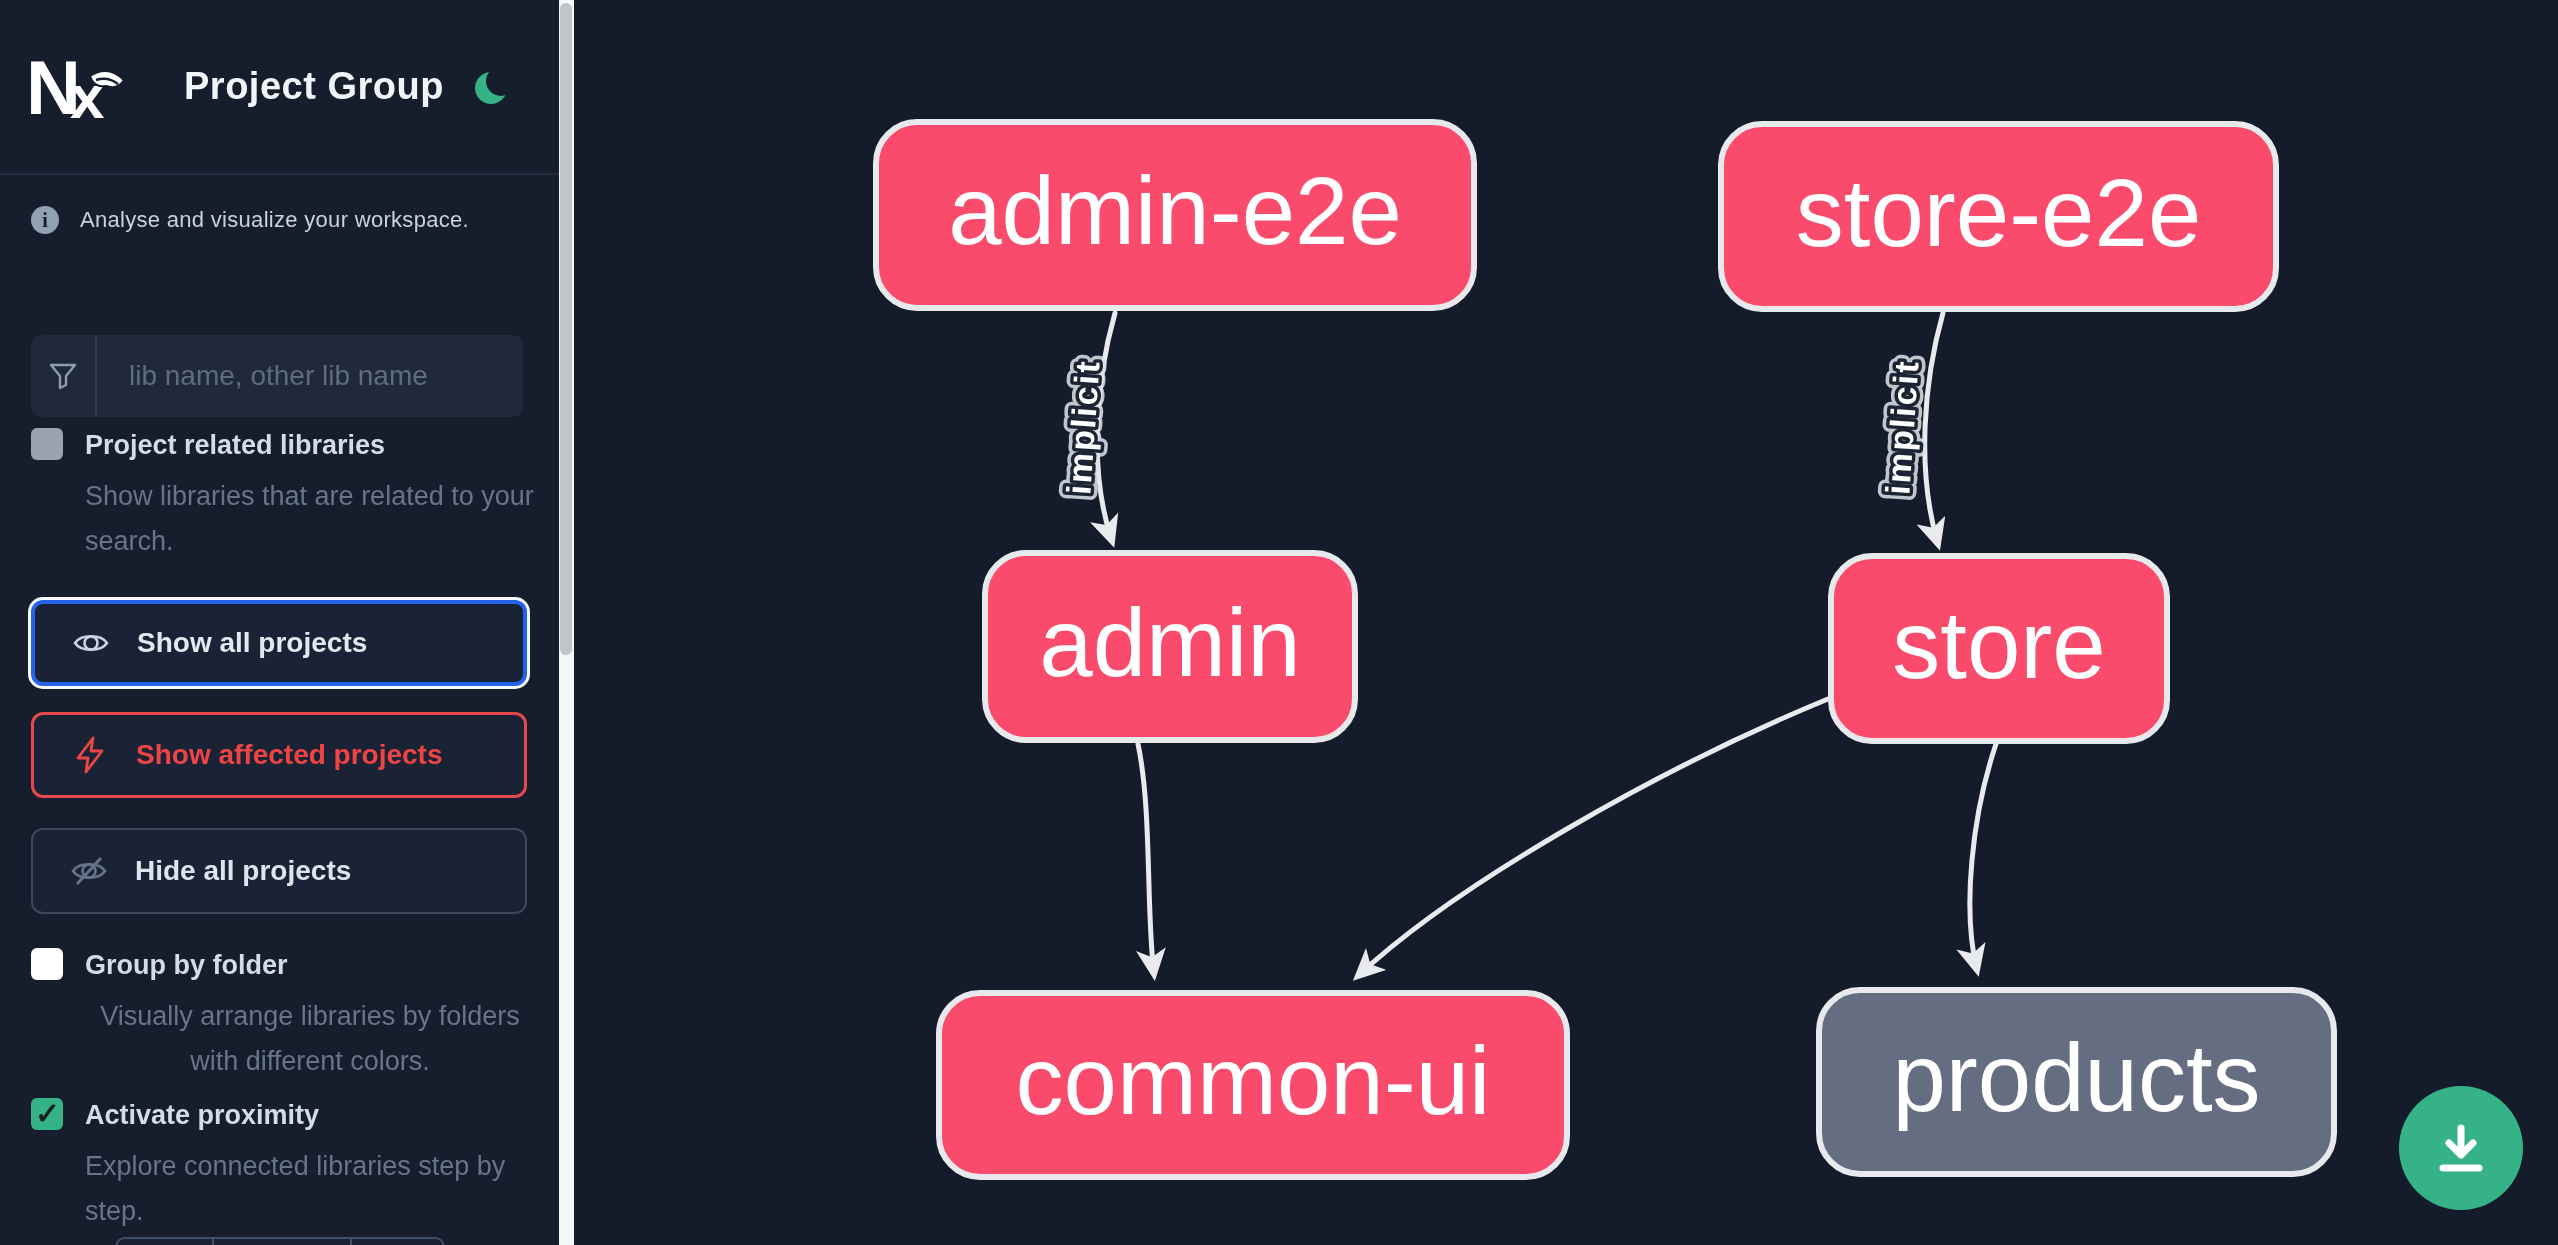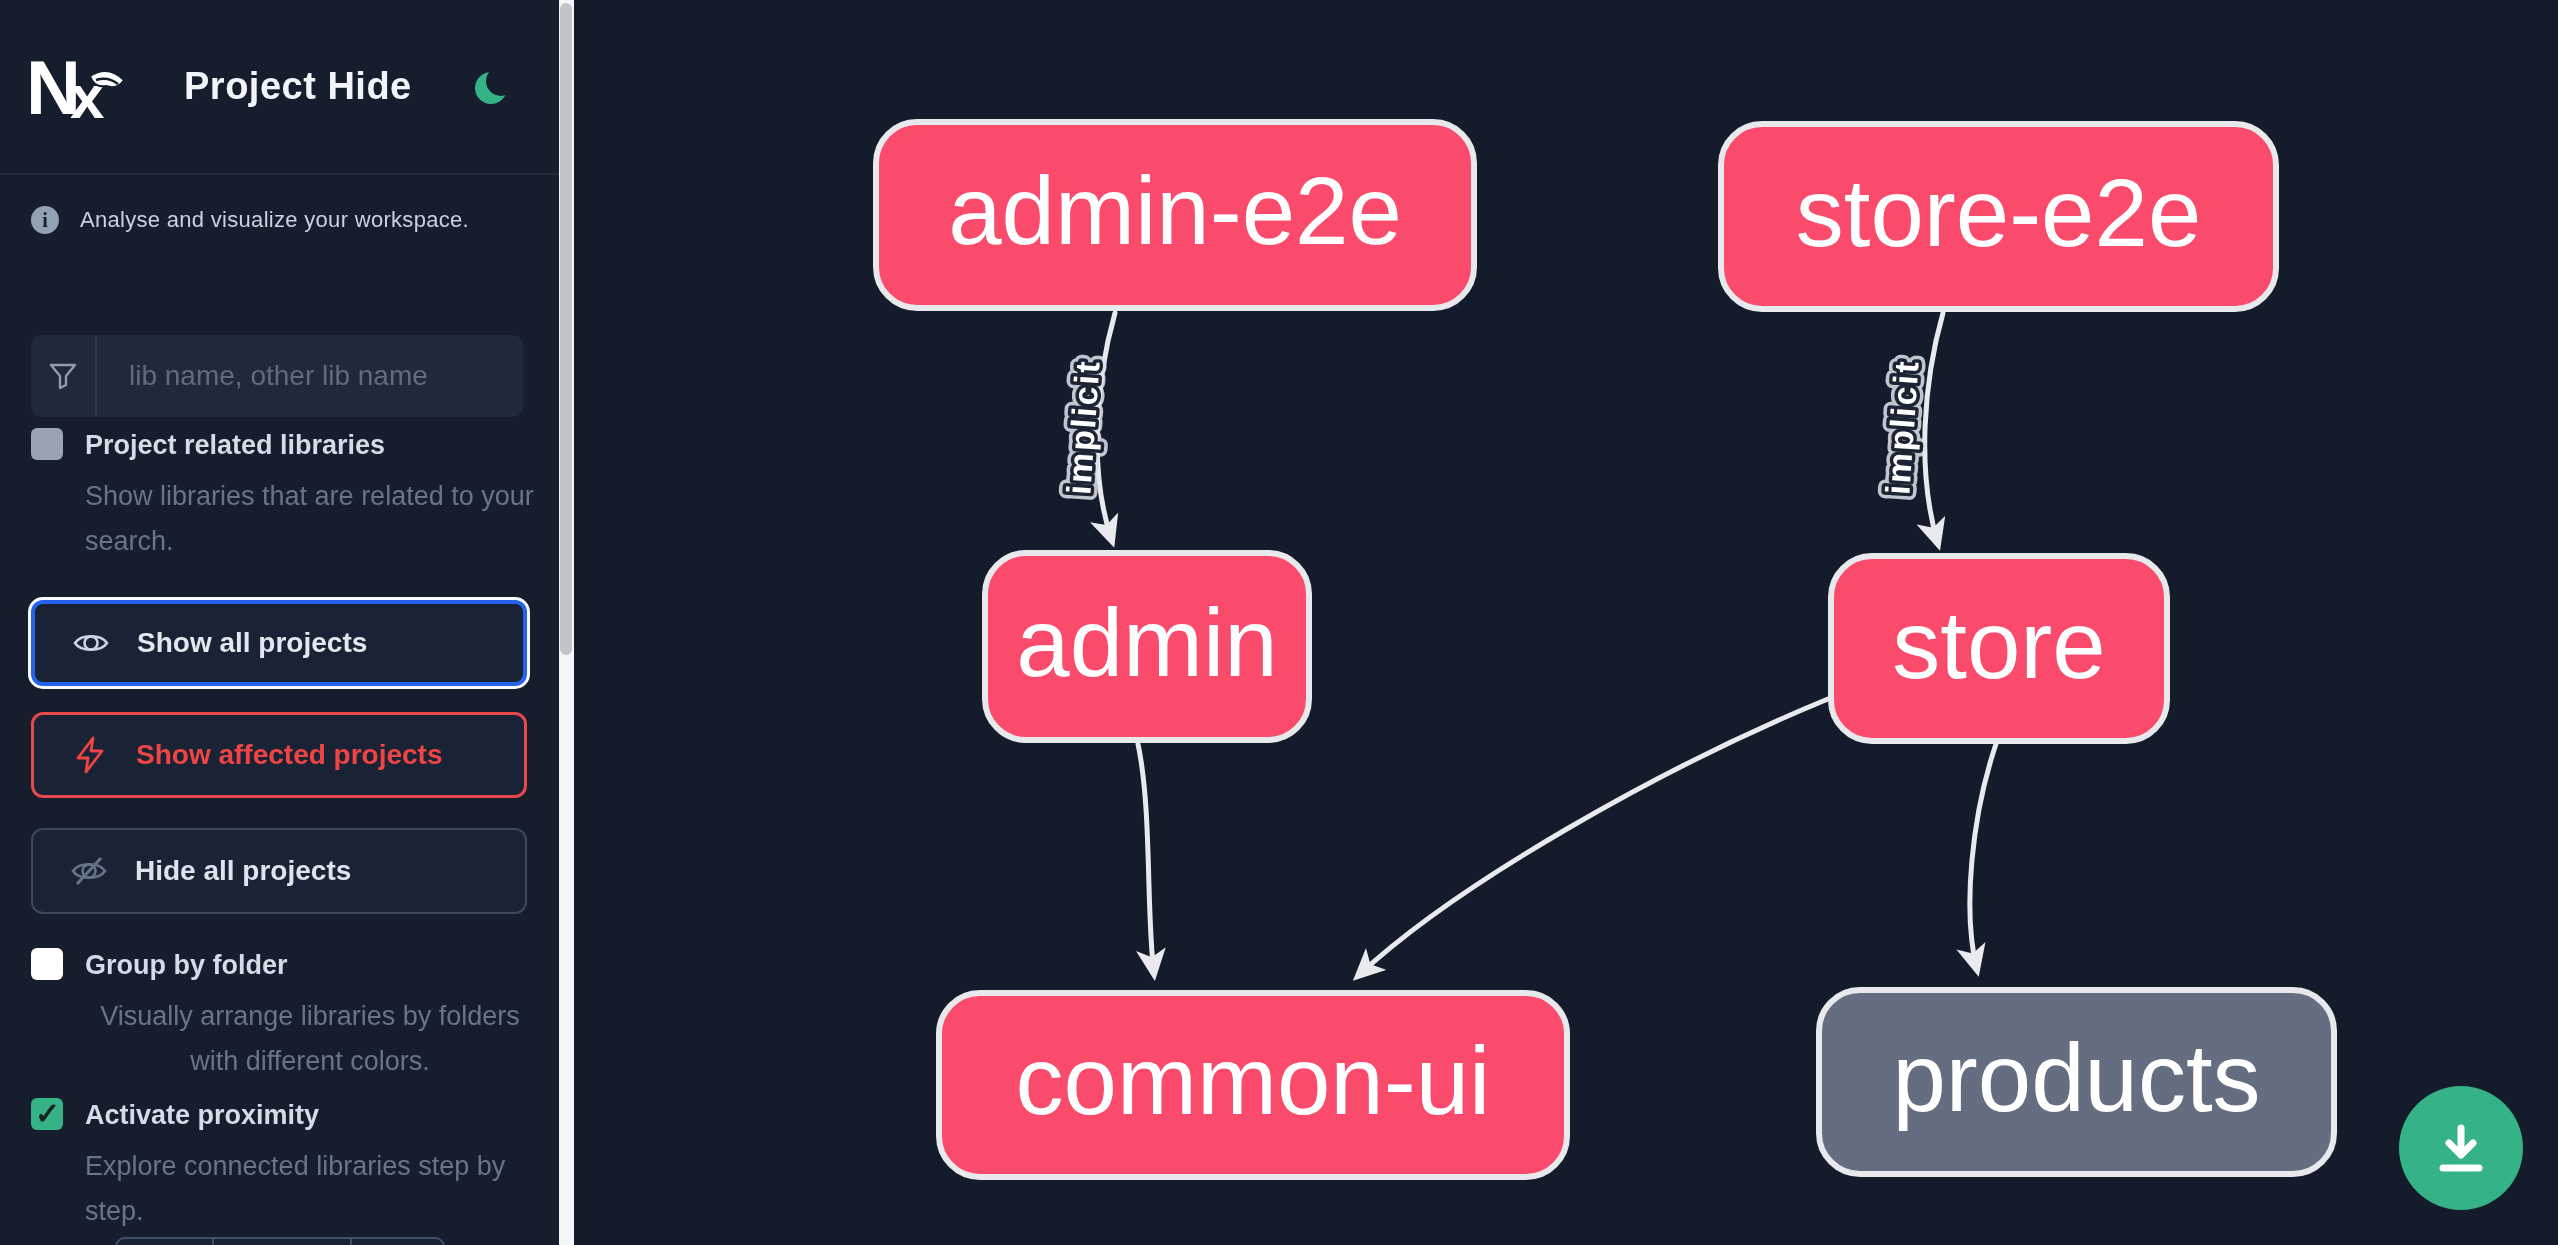--- a/index.html
+++ b/index.html
@@ -95,21 +95,21 @@
     <g font-family="Liberation Sans, sans-serif" font-size="34" font-weight="700" text-anchor="middle" letter-spacing="2">
       <text transform="translate(1083,427) rotate(-86)" dy="12" fill="none" stroke="#dfe4ea" stroke-width="14" stroke-linejoin="round" opacity="0.85">implicit</text>
       <text class="implicit-label" transform="translate(1083,427) rotate(-86)" dy="12" fill="#ffffff" stroke="#1c2433" stroke-width="7" stroke-linejoin="round" paint-order="stroke">implicit</text>
       <text transform="translate(1902,427) rotate(-86)" dy="12" fill="none" stroke="#dfe4ea" stroke-width="14" stroke-linejoin="round" opacity="0.85">implicit</text>
       <text class="implicit-label" transform="translate(1902,427) rotate(-86)" dy="12" fill="#ffffff" stroke="#1c2433" stroke-width="7" stroke-linejoin="round" paint-order="stroke">implicit</text>
     </g>
   </svg>
 
   <div class="node" style="left:873px;top:119px;width:604px;height:192px;">admin-e2e</div>
   <div class="node" style="left:1718px;top:121px;width:561px;height:191px;">store-e2e</div>
-  <div class="node" style="left:982px;top:550px;width:330px;height:193px;">admin</div>
+  <div class="node" style="left:982px;top:550px;width:376px;height:193px;">admin</div>
   <div class="node" style="left:1828px;top:553px;width:342px;height:191px;">store</div>
   <div class="node" style="left:936px;top:990px;width:634px;height:190px;">common-ui</div>
   <div class="node gray" style="left:1816px;top:987px;width:521px;height:190px;">products</div>
 
   <div class="download-btn">
     <svg width="64" height="64" viewBox="0 0 64 64">
       <g stroke="#ffffff" stroke-width="7" fill="none" stroke-linecap="round" stroke-linejoin="round">
         <path d="M32 12 L32 38"></path>
         <path d="M20 27 L32 39 L44 27"></path>
         <path d="M14 52 L50 52"></path>
@@ -121,21 +121,21 @@
 
     <div class="sb-header">
       <svg class="nx-logo" viewBox="0 0 100 66">
         <g fill="#ffffff">
           <text x="-4" y="60" font-family="Liberation Sans, sans-serif" font-size="76" font-weight="800">N</text>
           <text x="40" y="64" font-family="Liberation Sans, sans-serif" font-size="62" font-weight="800">x</text>
           <path d="M60 22 q18 -12 34 4 q-6 10 -18 6 q-12 2 -16 -10z" stroke="#161e2e" stroke-width="2"></path>
           <path d="M66 26 q12 -4 22 4" stroke="#161e2e" stroke-width="2.5" fill="none"></path>
         </g>
       </svg>
-      <div class="sb-title">Project Hide</div>
+      <div class="sb-title">Project Group</div>
       <svg class="theme-toggle" viewBox="0 0 38 38">
         <circle cx="17" cy="20" r="16" fill="#35b386"></circle>
         <circle cx="27" cy="13" r="15" fill="#161e2e"></circle>
       </svg>
     </div>
 
     <div class="info-row">
       <div class="info-icon">i</div>
       <div class="info-text">Analyse and visualize your workspace.</div>
     </div>

